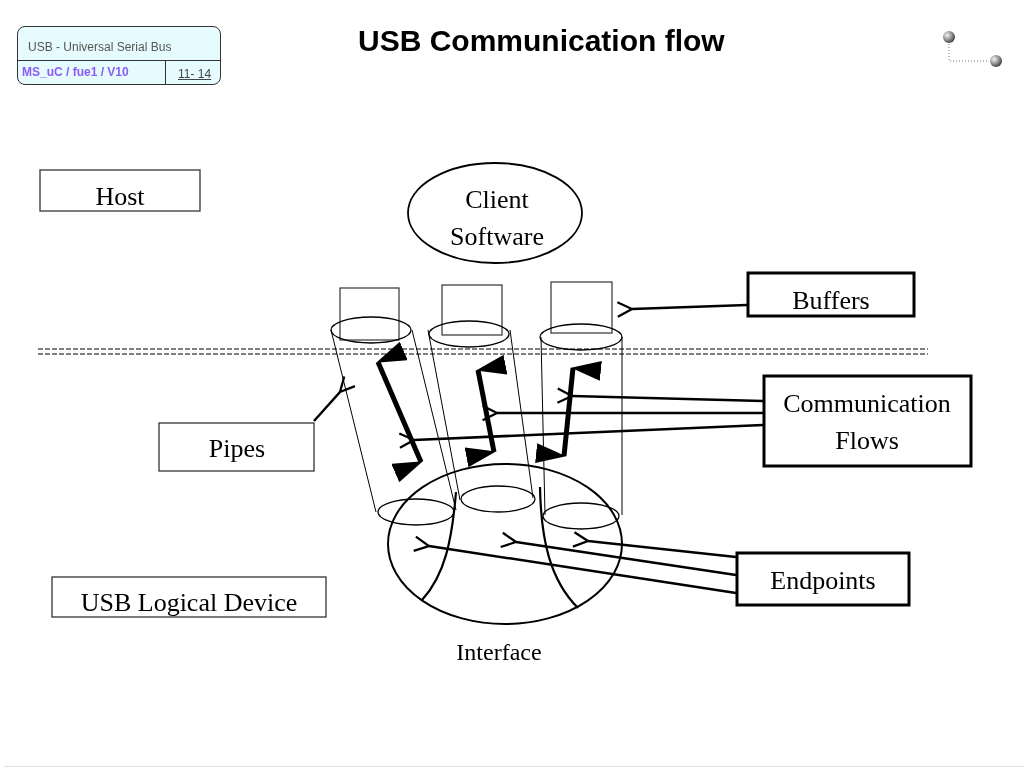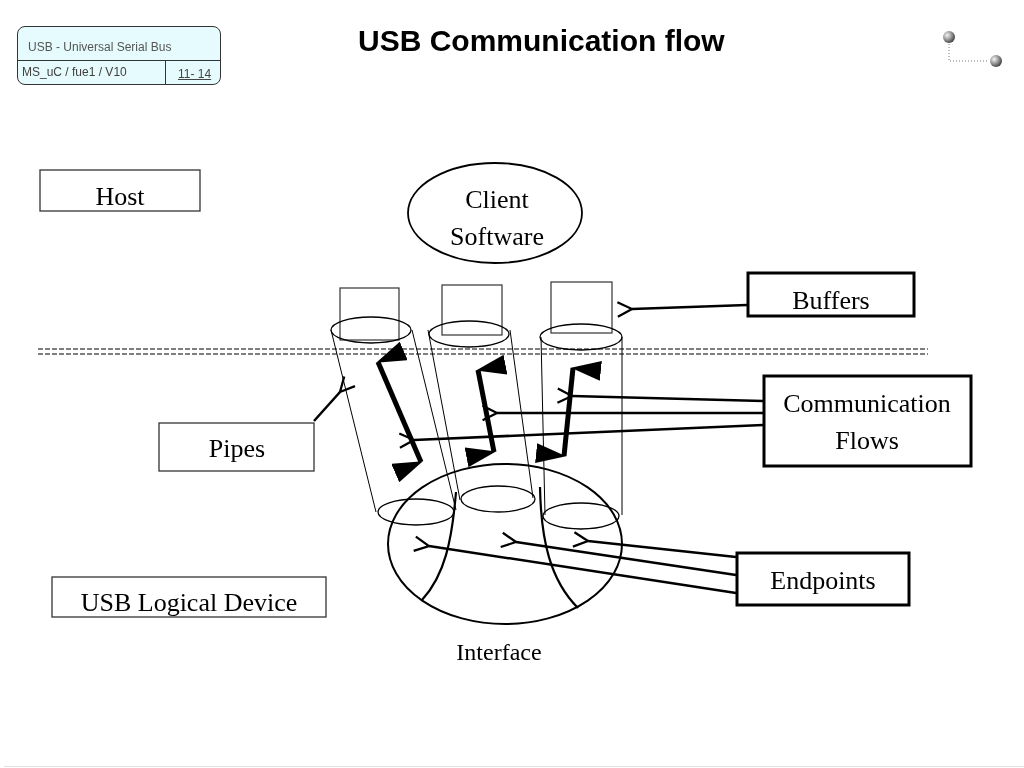--- a/index.html
+++ b/index.html
@@ -9,21 +9,21 @@
       border: 1px solid #333; border-radius: 8px; background: #e6fbfd; overflow: hidden;
       box-sizing: border-box;
     }
     .header-top {
       height: 34px; border-bottom: 1px solid #333; box-sizing: border-box;
       font-size: 12px; color: #555; padding: 13px 0 0 10px;
     }
     .header-bottom { display: flex; height: 25px; }
     .header-left {
       width: 148px; border-right: 1px solid #333; box-sizing: border-box;
-      font-size: 12px; color: #404040; padding: 4px 0 0 4px;
+      font-size: 12px; color: #8b5cf6; padding: 4px 0 0 4px; font-weight: bold;
     }
     .header-right { flex: 1; font-size: 12px; color: #444; padding: 6px 0 0 12px; text-decoration: underline; }
     .title {
       position: absolute; left: 338px; top: 24px; font-size: 30px; font-weight: bold;
       color: #000; font-family: "Liberation Sans", sans-serif; letter-spacing: 0px; margin-left: 20px;
     }
     .logo { position: absolute; left: 938px; top: 26px; width: 70px; height: 46px; }
     .footer-line { position: absolute; left: 4px; top: 766px; width: 1020px; height: 1px; background: #e0e0e0; }
     svg.diagram { position: absolute; left: 0; top: 0; }
     .lbl { font-family: "Liberation Serif", serif; fill: #000; }

